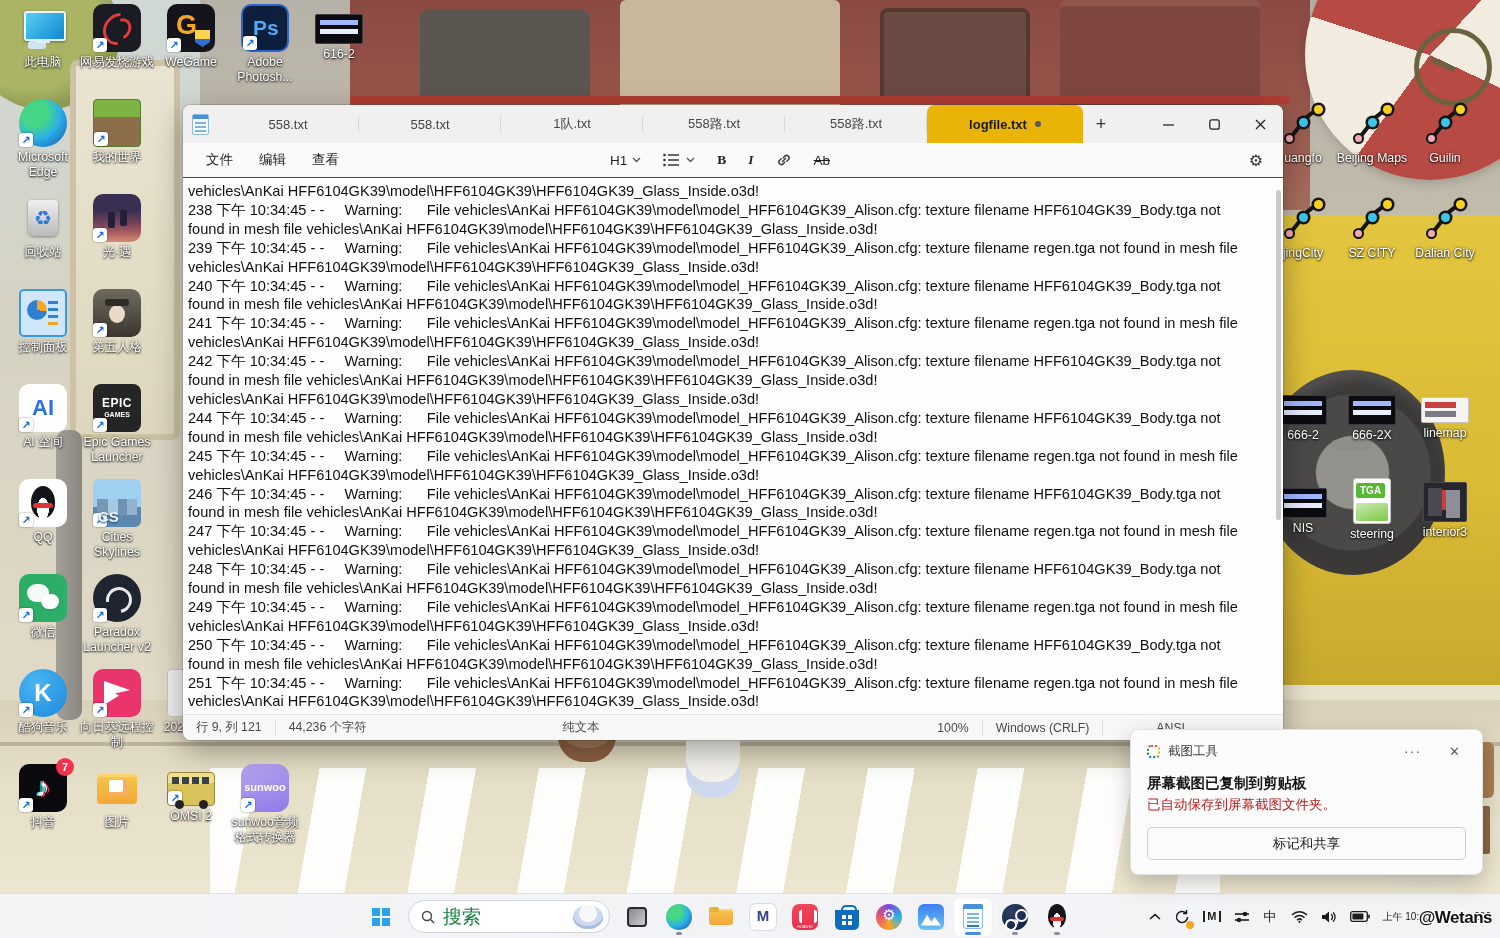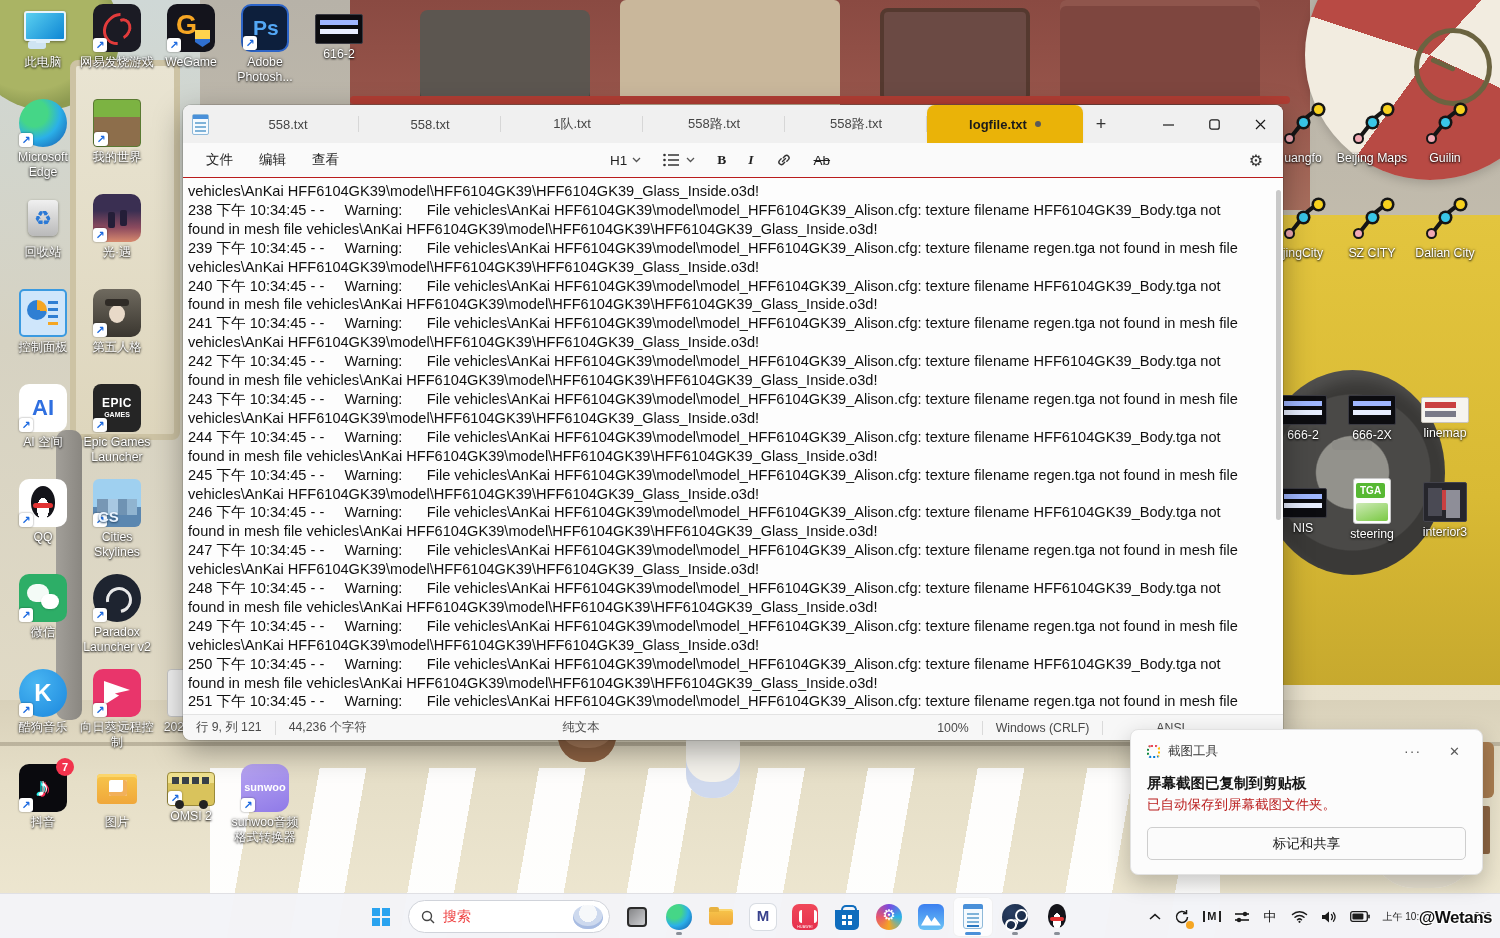--- a/index.html
+++ b/index.html
@@ -181,21 +181,21 @@
   .ti[data-ticon="photos"]::before{content:"";position:absolute;left:3px;right:3px;bottom:4px;height:12px;background:#fff;clip-path:polygon(0 100%,30% 10%,52% 68%,68% 30%,100% 100%);}
   .ti[data-ticon="notepad"]{width:20px;height:25px;background:#f5fafe;border:1px solid #8fb9d9;border-radius:3px;}
   .ti[data-ticon="notepad"]::before{content:"";position:absolute;left:-1px;right:-1px;top:-1px;height:5px;background:#4a90d9;border-radius:2px 2px 0 0;}
   .ti[data-ticon="notepad"]::after{content:"";position:absolute;left:3px;right:3px;top:8px;height:2px;background:#7fb3d9;box-shadow:0 4px 0 #7fb3d9,0 8px 0 #7fb3d9,0 12px 0 #2a78c2;}
   .ti[data-ticon="steam"]{border-radius:50%;background:radial-gradient(circle at 35% 30%,#2a3f63,#101f38);}
   .ti[data-ticon="steam"]::before{content:"";position:absolute;left:13px;top:5px;width:9px;height:9px;border:2px solid #fff;border-radius:50%;}
   .ti[data-ticon="steam"]::after{content:"";position:absolute;left:3px;top:15px;width:8px;height:8px;border:2px solid #fff;border-radius:50%;transform:rotate(20deg);box-shadow:3px -4px 0 -3px #fff;}
   .ti[data-ticon="qq"]::before{content:"";position:absolute;left:4px;top:0;width:18px;height:24px;border-radius:50% 50% 46% 46%;background:radial-gradient(ellipse at 50% 72%,#fff 0 32%,#14141a 33%);}
   .ti[data-ticon="qq"]::after{content:"";position:absolute;left:6px;top:13px;width:14px;height:4px;border-radius:2px;background:#e23333;}
   .search-pill{display:flex;align-items:center;gap:8px;width:202px;height:33px;margin:0 6px;padding:0 6px 0 12px;background:#fff;border:1px solid #d0d3da;border-radius:17px;}
-  .search-pill .ph{font-size:14px;color:#ef4444;}
+  .search-pill .ph{font-size:19px;color:#15803d;}
   .bear{margin-left:auto;width:30px;height:24px;border-radius:50%;background:radial-gradient(circle at 50% 34%,#f6f8fa 0 40%,#cdd9ee 41% 68%,#b5c7e8 69%);box-shadow:inset 0 -3px 0 #a8bce2;}
   .tb-tray{position:absolute;right:6px;top:0;height:45px;display:flex;align-items:center;gap:7px;}
   .tray-btn{background:none;border:none;padding:3px;display:flex;align-items:center;color:#1b1b1b;border-radius:4px;}
   .ime{font-size:13px;color:#1b1b1b;padding:2px 4px;}
   .mmini{font-size:11px;font-weight:800;border-left:2px solid #222;border-right:2px solid #222;padding:0 2px;line-height:11px;}
   .clock{text-align:right;font-size:10px;color:#1b1b1b;line-height:14px;margin-left:0;gap:44px;}
   .sync-dot{position:absolute;right:-1px;bottom:-1px;width:8px;height:8px;border-radius:50%;background:#f5a623;}
   #watermark{position:absolute;right:8px;bottom:10px;z-index:50;font-size:17px;font-weight:800;color:#111;letter-spacing:-.5px;text-shadow:1px 1px 0 #fff,-1px -1px 0 #fff,1px -1px 0 #fff,-1px 1px 0 #fff;}
 </style>
 </head>
@@ -652,21 +652,20 @@
         <div class="line">238 下午 10:34:45 - -     Warning:      File vehicles\AnKai HFF6104GK39\model\model_HFF6104GK39_Alison.cfg: texture filename HFF6104GK39_Body.tga not</div>
         <div class="line">found in mesh file vehicles\AnKai HFF6104GK39\model\HFF6104GK39\HFF6104GK39_Glass_Inside.o3d!</div>
         <div class="line">239 下午 10:34:45 - -     Warning:      File vehicles\AnKai HFF6104GK39\model\model_HFF6104GK39_Alison.cfg: texture filename regen.tga not found in mesh file</div>
         <div class="line">vehicles\AnKai HFF6104GK39\model\HFF6104GK39\HFF6104GK39_Glass_Inside.o3d!</div>
         <div class="line">240 下午 10:34:45 - -     Warning:      File vehicles\AnKai HFF6104GK39\model\model_HFF6104GK39_Alison.cfg: texture filename HFF6104GK39_Body.tga not</div>
         <div class="line">found in mesh file vehicles\AnKai HFF6104GK39\model\HFF6104GK39\HFF6104GK39_Glass_Inside.o3d!</div>
         <div class="line">241 下午 10:34:45 - -     Warning:      File vehicles\AnKai HFF6104GK39\model\model_HFF6104GK39_Alison.cfg: texture filename regen.tga not found in mesh file</div>
         <div class="line">vehicles\AnKai HFF6104GK39\model\HFF6104GK39\HFF6104GK39_Glass_Inside.o3d!</div>
         <div class="line">242 下午 10:34:45 - -     Warning:      File vehicles\AnKai HFF6104GK39\model\model_HFF6104GK39_Alison.cfg: texture filename HFF6104GK39_Body.tga not</div>
         <div class="line">found in mesh file vehicles\AnKai HFF6104GK39\model\HFF6104GK39\HFF6104GK39_Glass_Inside.o3d!</div>
-        <div class="line">243 下午 10:34:45 - -     Warning:      File vehicles\AnKai HFF6104GK39\model\model_HFF6104GK39_Alison.cfg: texture filename regen.tga not found in mesh file</div>
         <div class="line">vehicles\AnKai HFF6104GK39\model\HFF6104GK39\HFF6104GK39_Glass_Inside.o3d!</div>
         <div class="line">244 下午 10:34:45 - -     Warning:      File vehicles\AnKai HFF6104GK39\model\model_HFF6104GK39_Alison.cfg: texture filename HFF6104GK39_Body.tga not</div>
         <div class="line">found in mesh file vehicles\AnKai HFF6104GK39\model\HFF6104GK39\HFF6104GK39_Glass_Inside.o3d!</div>
         <div class="line">245 下午 10:34:45 - -     Warning:      File vehicles\AnKai HFF6104GK39\model\model_HFF6104GK39_Alison.cfg: texture filename regen.tga not found in mesh file</div>
         <div class="line">vehicles\AnKai HFF6104GK39\model\HFF6104GK39\HFF6104GK39_Glass_Inside.o3d!</div>
         <div class="line">246 下午 10:34:45 - -     Warning:      File vehicles\AnKai HFF6104GK39\model\model_HFF6104GK39_Alison.cfg: texture filename HFF6104GK39_Body.tga not</div>
         <div class="line">found in mesh file vehicles\AnKai HFF6104GK39\model\HFF6104GK39\HFF6104GK39_Glass_Inside.o3d!</div>
         <div class="line">247 下午 10:34:45 - -     Warning:      File vehicles\AnKai HFF6104GK39\model\model_HFF6104GK39_Alison.cfg: texture filename regen.tga not found in mesh file</div>
         <div class="line">vehicles\AnKai HFF6104GK39\model\HFF6104GK39\HFF6104GK39_Glass_Inside.o3d!</div>
         <div class="line">248 下午 10:34:45 - -     Warning:      File vehicles\AnKai HFF6104GK39\model\model_HFF6104GK39_Alison.cfg: texture filename HFF6104GK39_Body.tga not</div>

